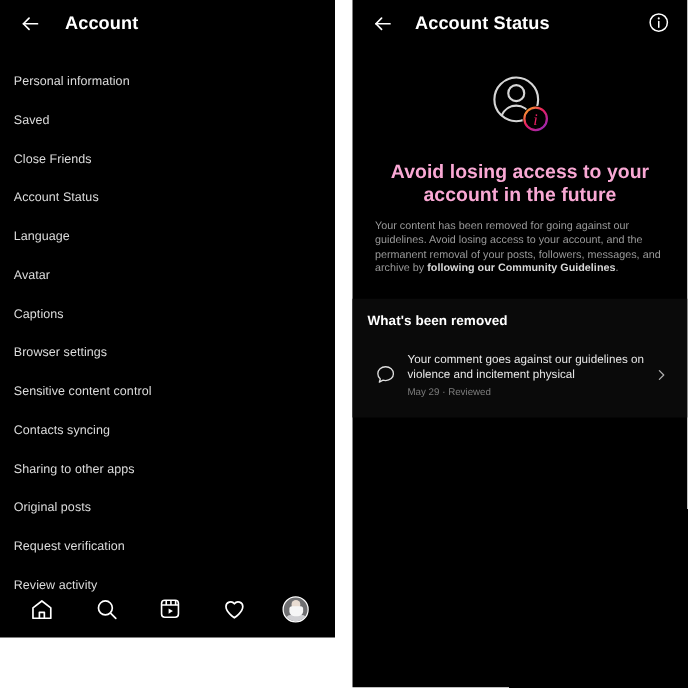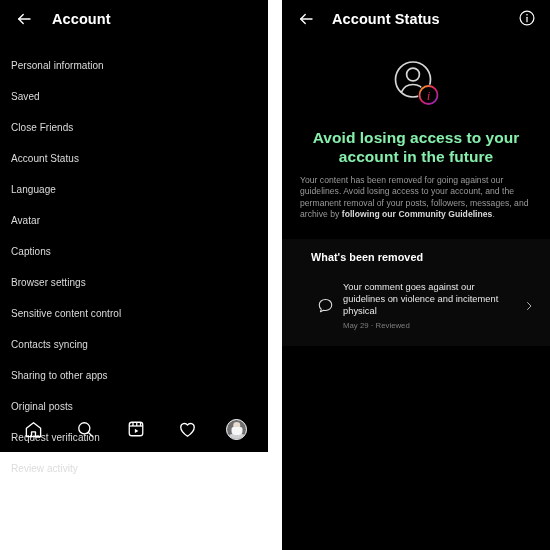--- a/index.html
+++ b/index.html
@@ -17,21 +17,21 @@
   .screens {
     display: flex;
     width: 550px;
     height: 550px;
     background: #ffffff;
   }
 
   
   .panel-left {
     width: 268px;
-    height: 452px;
+    height: 510px;
     background: #000000;
     position: relative;
     flex: 0 0 268px;
   }
   .gap {
     width: 14px;
     height: 550px;
     background: #ffffff;
     flex: 0 0 14px;
   }
@@ -163,21 +163,21 @@
     display: flex;
     flex-direction: column;
     align-items: center;
   }
   .profile-badge-wrap {
     position: relative;
     width: 56px;
     height: 56px;
   }
   .headline {
-    color: #86efac;
+    color: #f9a8d4;
     font-size: 15.5px;
     font-weight: 600;
     text-align: center;
     line-height: 19px;
     margin-top: 17px;
     padding: 0 24px;
     letter-spacing: 0.05px;
   }
   .subcopy {
     color: #9a9a9a;
@@ -189,21 +189,21 @@
     letter-spacing: 0.02px;
   }
   .subcopy b {
     color: #d8d8d8;
     font-weight: 700;
   }
 
   .removed-panel {
     margin-top: 19px;
     background: #0a0a0a;
-    padding: 12px 14px 16px 29px;
+    padding: 12px 14px 16px 12px;
   }
   .removed-title {
     color: #ffffff;
     font-size: 10.8px;
     font-weight: 700;
     letter-spacing: 0.05px;
   }
   .removed-sub {
     color: #7d7d7d;
     font-size: 9px;

